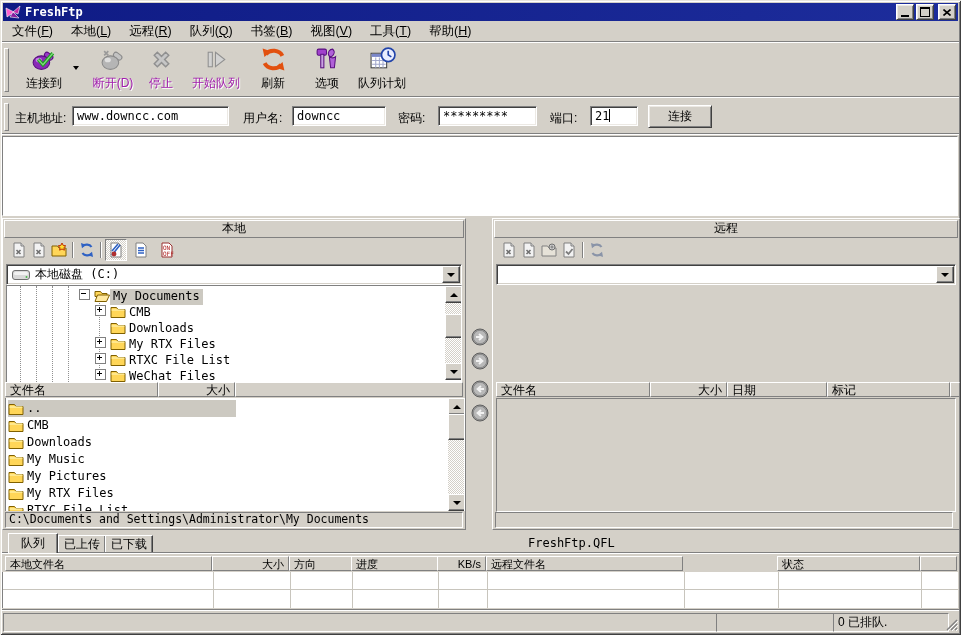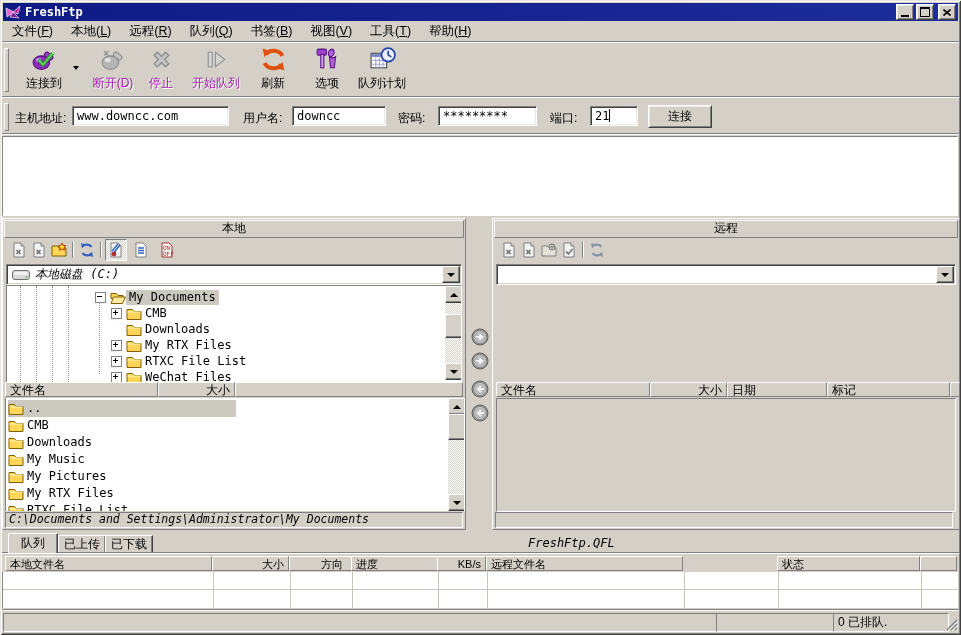--- a/index.html
+++ b/index.html
@@ -8,21 +8,21 @@
     box-shadow:inset 1px 1px 0 #e8e5de, inset -1px -1px 0 #404040, inset 2px 2px 0 #fff, inset -2px -2px 0 #808080;}
   .abs{position:absolute;}
   .r1{border:1px solid;border-color:#ffffff #808080 #808080 #ffffff;}
   .r2{border:1px solid;border-color:#ffffff #404040 #404040 #ffffff;box-shadow:inset 1px 1px 0 #ece9e4,inset -1px -1px 0 #808080;}
   .s1{border:1px solid;border-color:#808080 #ffffff #ffffff #808080;}
   .s2{border:1px solid;border-color:#808080 #ffffff #ffffff #808080;box-shadow:inset 1px 1px 0 #404040,inset -1px -1px 0 #d4d0c8;}
   .tfield{background:#fff;border:1px solid;border-color:#808080 #ffffff #ffffff #808080;
     box-shadow:inset 1px 1px 0 #404040,inset -1px -1px 0 #ece9e4;
     font-family:"DejaVu Sans Mono",monospace;font-size:12px;padding:2px 4px 0 4px;color:#000;outline:none;}
   input.tfield{padding:0 4px;}
-  .mono{font-family:"DejaVu Sans Mono",monospace;font-style:italic;}
+  .mono{font-family:"DejaVu Sans Mono",monospace;}
   .titlebar{left:3px;top:3px;width:955px;height:18px;background:linear-gradient(90deg,#0f1b85,#1d2d9c);
     display:flex;align-items:center;padding:0 2px;box-sizing:border-box;}
   .title-text{color:#fff;font-weight:bold;font-family:"DejaVu Sans Mono",monospace;font-size:12px;margin-left:4px;letter-spacing:0;}
   .winbtn{width:16px;height:14px;background:#d4d0c8;display:flex;align-items:center;justify-content:center;margin-left:2px;}
   .menubar{left:3px;top:21px;width:955px;height:20px;display:flex;align-items:center;}
   .menuitem{padding:2px 9px;white-space:nowrap;font-size:12.5px;}
   .u{text-decoration:underline;}
   .tbbtn{position:absolute;top:46px;height:46px;text-align:center;}
   .tbbtn .ticon{display:block;margin:0 auto;height:27px;}
   .tbbtn .tlabel{display:block;font-size:12px;margin-top:2px;white-space:nowrap;}
@@ -42,21 +42,21 @@
   .combobtn{position:absolute;right:1px;top:1px;width:16px;bottom:1px;background:#d4d0c8;
     border:1px solid;border-color:#fff #404040 #404040 #fff;box-shadow:inset -1px -1px 0 #808080;display:flex;align-items:center;justify-content:center;}
   .arrow-dn{width:0;height:0;border-left:4px solid transparent;border-right:4px solid transparent;border-top:4px solid #000;}
   .arrow-up{width:0;height:0;border-left:4px solid transparent;border-right:4px solid transparent;border-bottom:4px solid #000;}
   .sb{background-image:linear-gradient(45deg,#fff 25%,transparent 25%,transparent 75%,#fff 75%),linear-gradient(45deg,#fff 25%,transparent 25%,transparent 75%,#fff 75%);
     background-size:2px 2px;background-position:0 0,1px 1px;background-color:#d4d0c8;}
   .sbbtn{position:absolute;left:0;width:16px;height:15px;background:#d4d0c8;
     border:1px solid;border-color:#fff #404040 #404040 #fff;box-shadow:inset -1px -1px 0 #808080;
     display:flex;align-items:center;justify-content:center;}
   .sbthumb{position:absolute;left:0;width:16px;background:#d4d0c8;border:1px solid;border-color:#fff #404040 #404040 #fff;box-shadow:inset -1px -1px 0 #808080;}
-  .trow{position:absolute;left:16px;height:16px;display:flex;align-items:center;white-space:nowrap;}
+  .trow{position:absolute;left:0;height:16px;display:flex;white-space:nowrap;}
   .expbox{width:9px;height:9px;background:#fff;border:1px solid #808080;position:relative;flex:none;}
   .expbox::before{content:'';position:absolute;left:1px;top:3px;width:5px;height:1px;background:#000;}
   .expbox.plus::after{content:'';position:absolute;left:3px;top:1px;width:1px;height:5px;background:#000;}
   .tname{font-family:"DejaVu Sans Mono",monospace;font-size:12px;padding:0 3px;line-height:15px;}
   .tname.sel{background:#ccc9c1;}
   .dot{border-left:1px dotted #909090;position:absolute;width:0;}
   .hcell{position:absolute;height:15px;background:#d4d0c8;border:1px solid;border-color:#fff #808080 #808080 #fff;
     font-size:12px;line-height:14px;padding:0 4px;box-sizing:border-box;white-space:nowrap;overflow:hidden;}
   .hcell.right{text-align:right;}
   .lrow{position:absolute;left:2px;height:17px;display:flex;align-items:center;white-space:nowrap;}
@@ -498,21 +498,21 @@
   <div class="tab" style="left:8px;top:533px;width:48px;height:19px;line-height:19px;z-index:2"><span>队列</span></div>
   <div class="tab" style="left:58px;top:535px;width:46px;height:17px;line-height:17px"><span>已上传</span></div>
   <div class="tab" style="left:105px;top:535px;width:46px;height:17px;line-height:17px"><span>已下载</span></div>
   <span class="abs mono" style="left:528px;top:536px;font-size:12px">FreshFtp.QFL</span>
   <div class="abs hline-d" style="left:2px;top:552px;width:957px"></div>
   <div class="abs hline-l" style="left:2px;top:553px;width:957px"></div>
 
   <div>
     <div class="hcell" style="left:5px;top:556px;width:207px;font-size:11px"><span>本地文件名</span></div>
     <div class="hcell right" style="left:212px;top:556px;width:77px;font-size:11px"><span>大小</span></div>
-    <div class="hcell" style="left:289px;top:556px;width:86px;font-size:11px;text-align:center"><span>方向</span></div>
+    <div class="hcell" style="left:289px;top:556px;width:86px;font-size:11px;"><span>方向</span></div>
     <div class="hcell" style="left:351px;top:556px;width:104px;font-size:11px"><span>进度</span></div>
     <div class="hcell right" style="left:437px;top:556px;width:49px;font-size:11px"><span>KB/s</span></div>
     <div class="hcell" style="left:486px;top:556px;width:197px;font-size:11px"><span>远程文件名</span></div>
     <div class="hcell" style="left:683px;top:584px;width:94px;font-size:11px"><span>主机</span></div>
     <div class="hcell" style="left:777px;top:556px;width:143px;font-size:11px"><span>状态</span></div>
     <div class="hcell" style="left:920px;top:556px;width:37px;font-size:11px"></div>
   </div>
 
   <div class="abs" style="left:2px;top:572px;width:955px;height:36px;background:#fff;border-left:1px solid #808080">
     <div class="gridv" style="left:210px;top:0;height:36px"></div>

